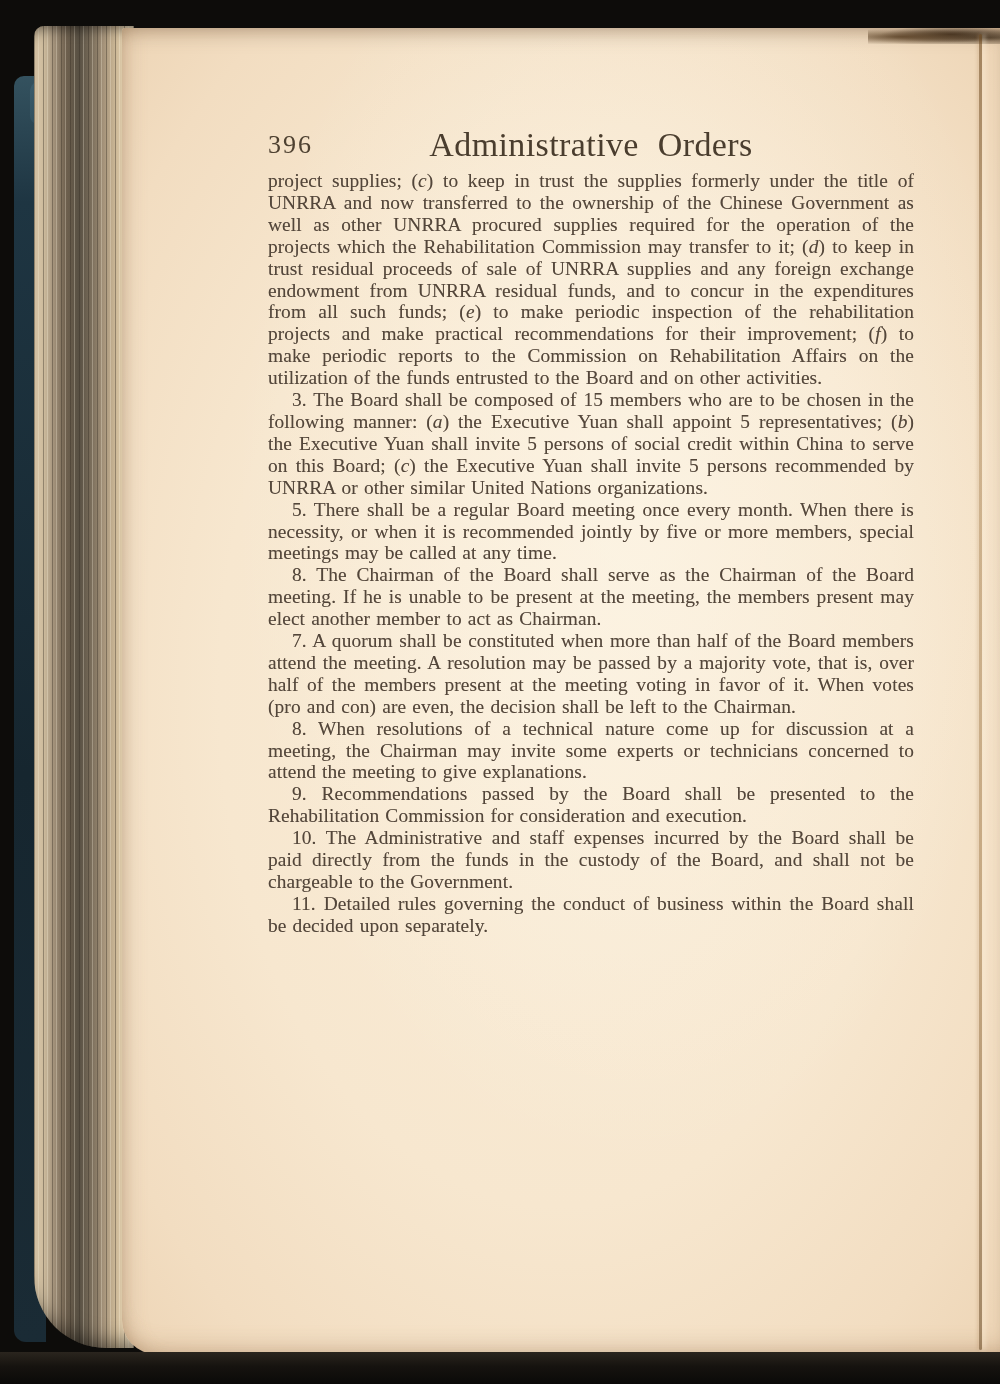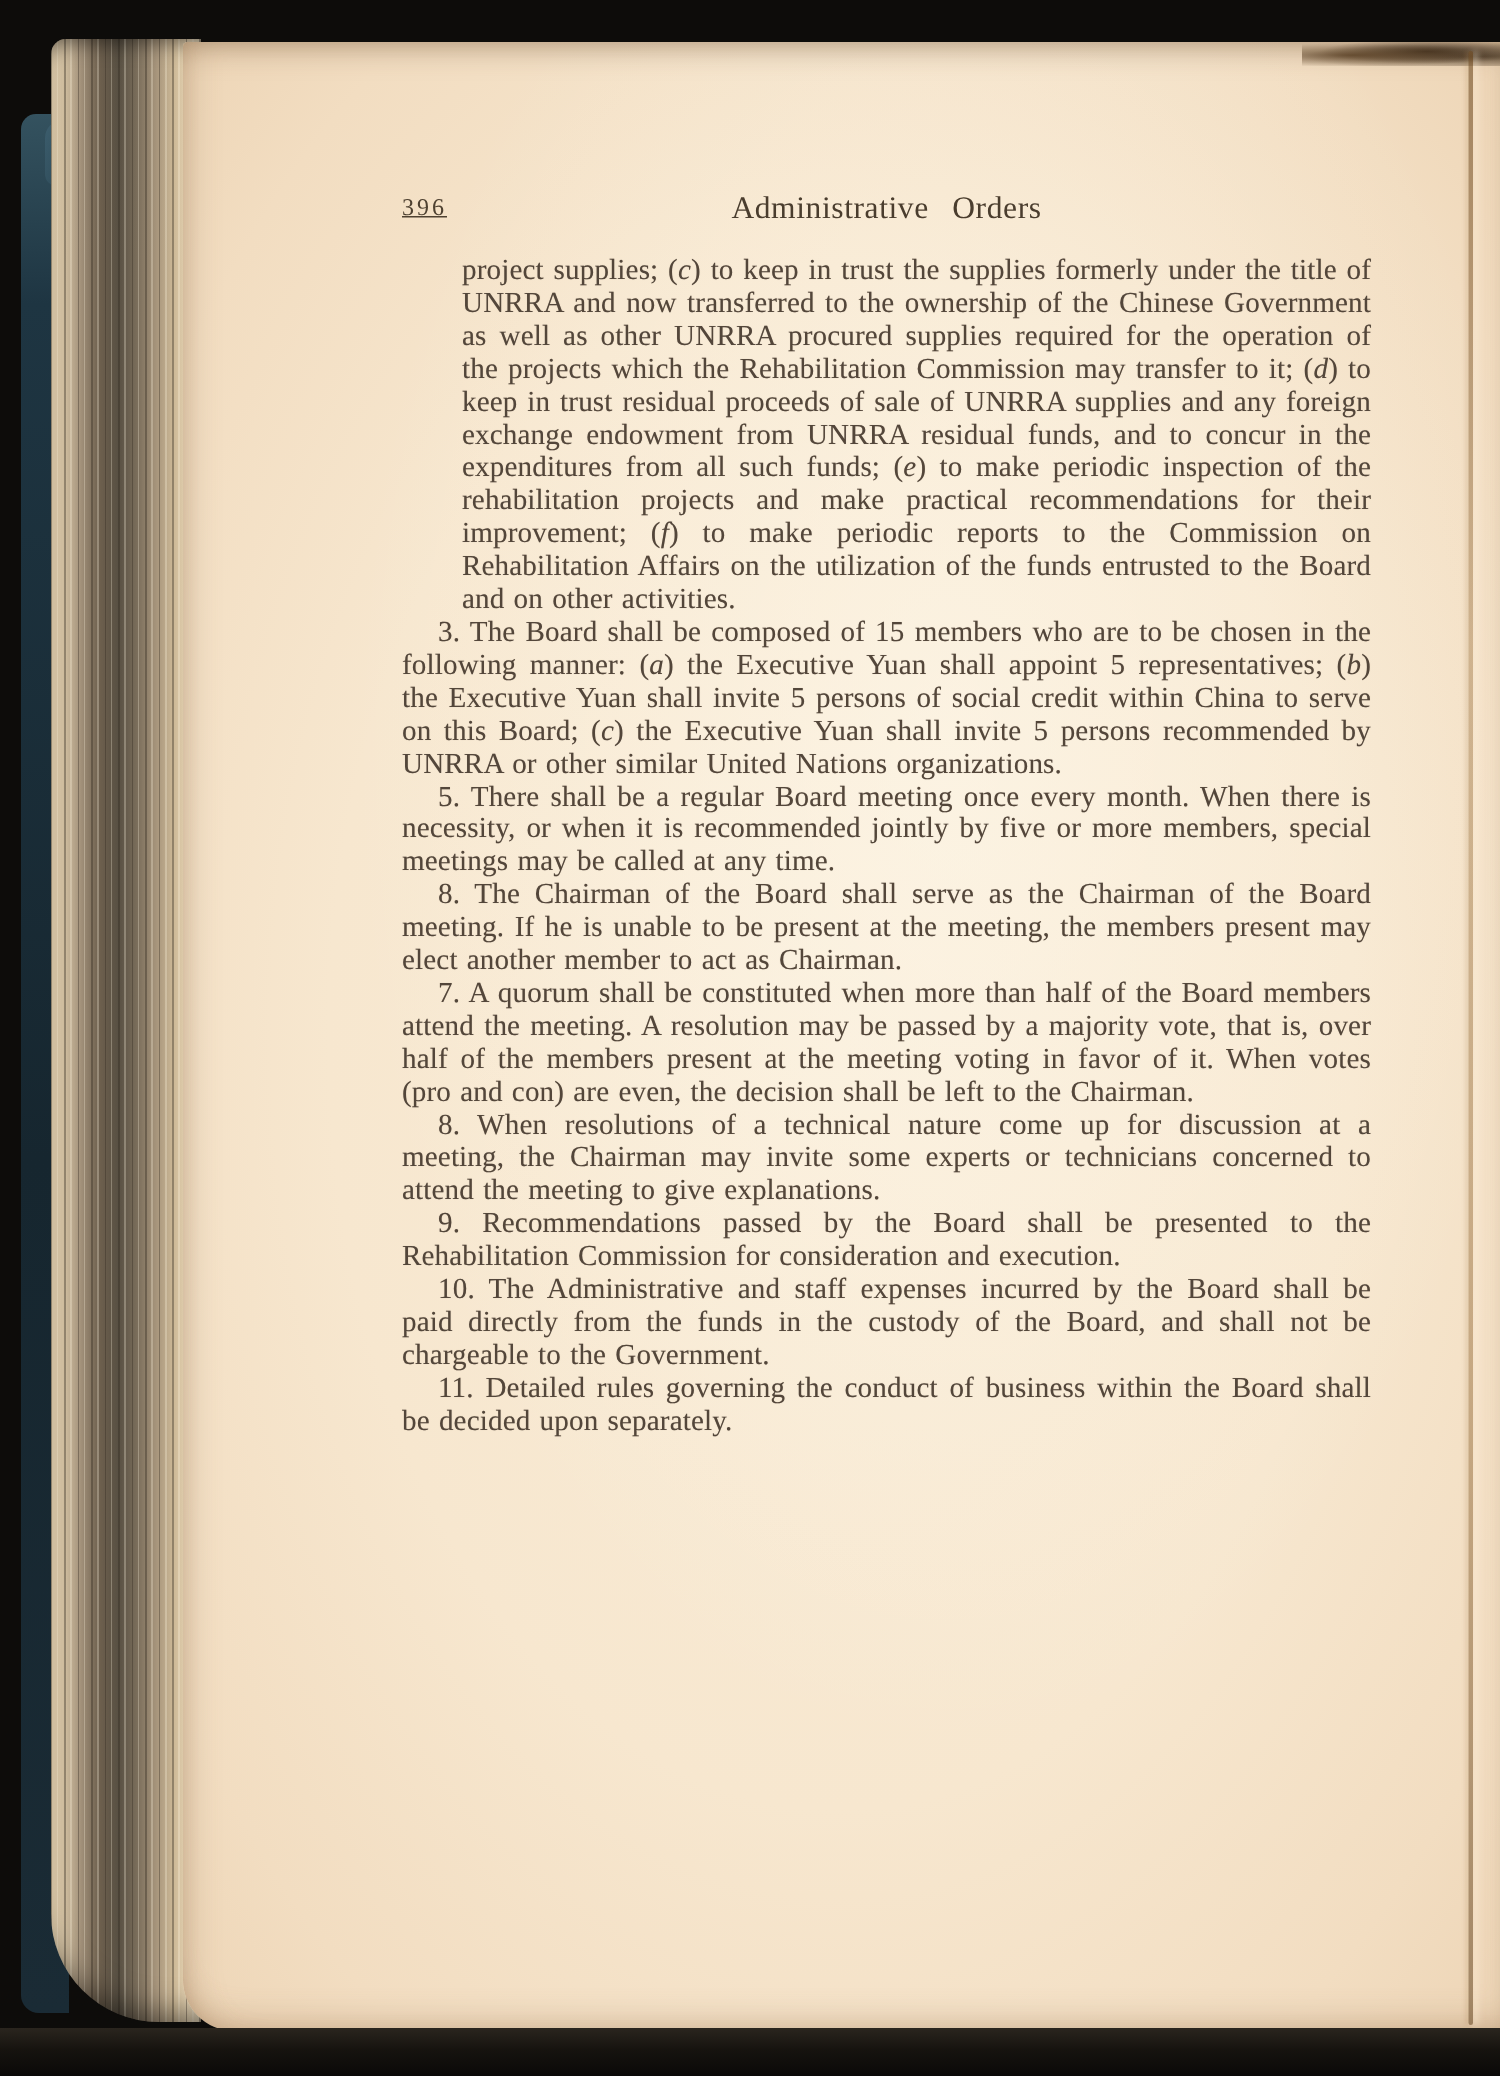--- a/index.html
+++ b/index.html
@@ -93,45 +93,44 @@
     width: 646px;
     color: #514434;
   }
   .running-header {
     position: relative;
     height: 38px;
   }
   .folio {
     position: absolute;
     left: 0; top: 4px;
-    font-size: 16px;
+    font-size: 26px;
     letter-spacing: 2px;
     color: #4e4131;
-    text-decoration: underline;
   }
   .running-title {
     display: block;
     text-align: center;
-    font-size: 21px;
+    font-size: 34px;
     word-spacing: 10px;
     letter-spacing: .4px;
     color: #4a3d2e;
   }
   .text-block {
     margin-top: 6px;
     font-size: 19.4px;
     line-height: 21.9px;
     text-align: justify;
     word-spacing: .06em;
     letter-spacing: .1px;
     color: #53463a;
     text-shadow: 0 0 .5px rgba(83,70,56,.35);
   }
   .para { margin: 0; text-indent: 24px; }
-  .para.no-indent { text-indent: 0; margin-left: 40px; }
+  .para.no-indent { text-indent: 0; }
   .para i { font-style: italic; }
 </style>
 </head>
 <body>
 
 <div class="photo">
   <div class="cover"></div>
   <div class="stack"></div>
 
   <div class="page">

